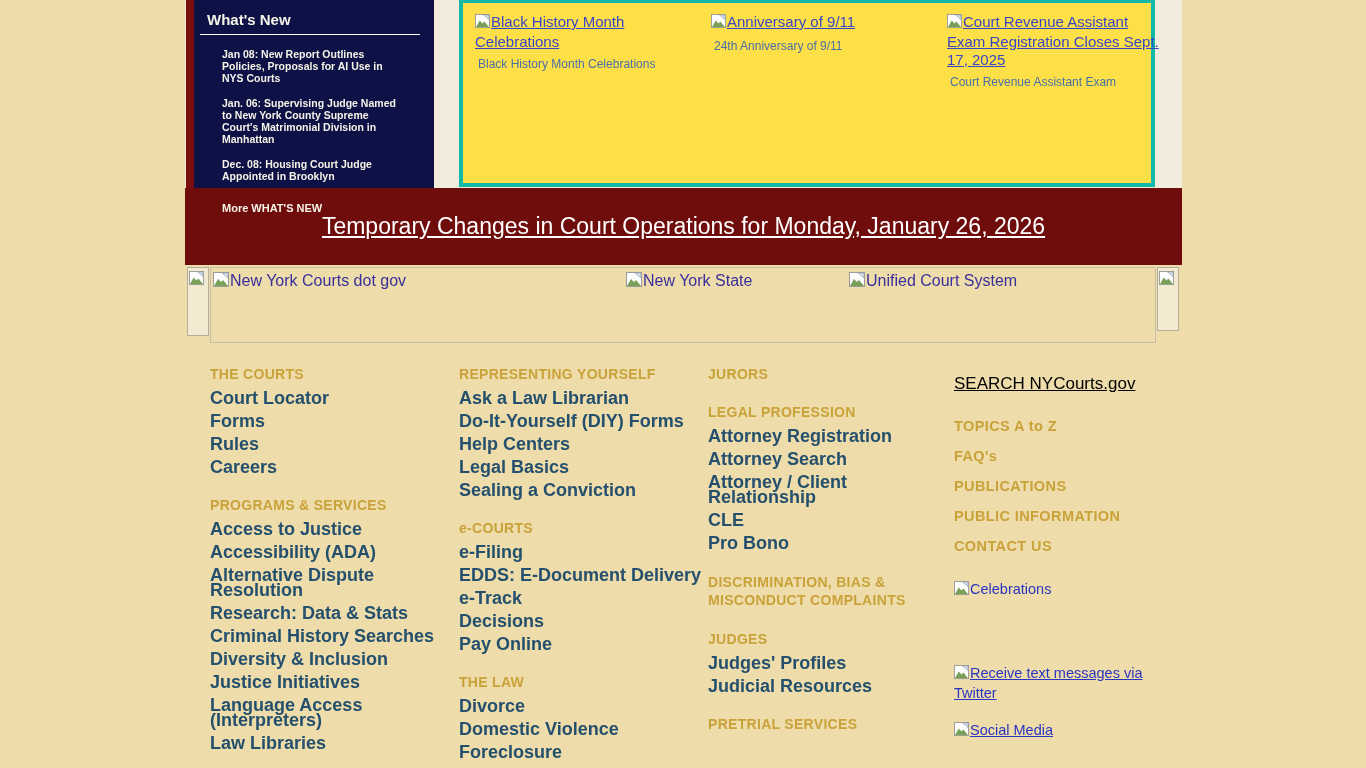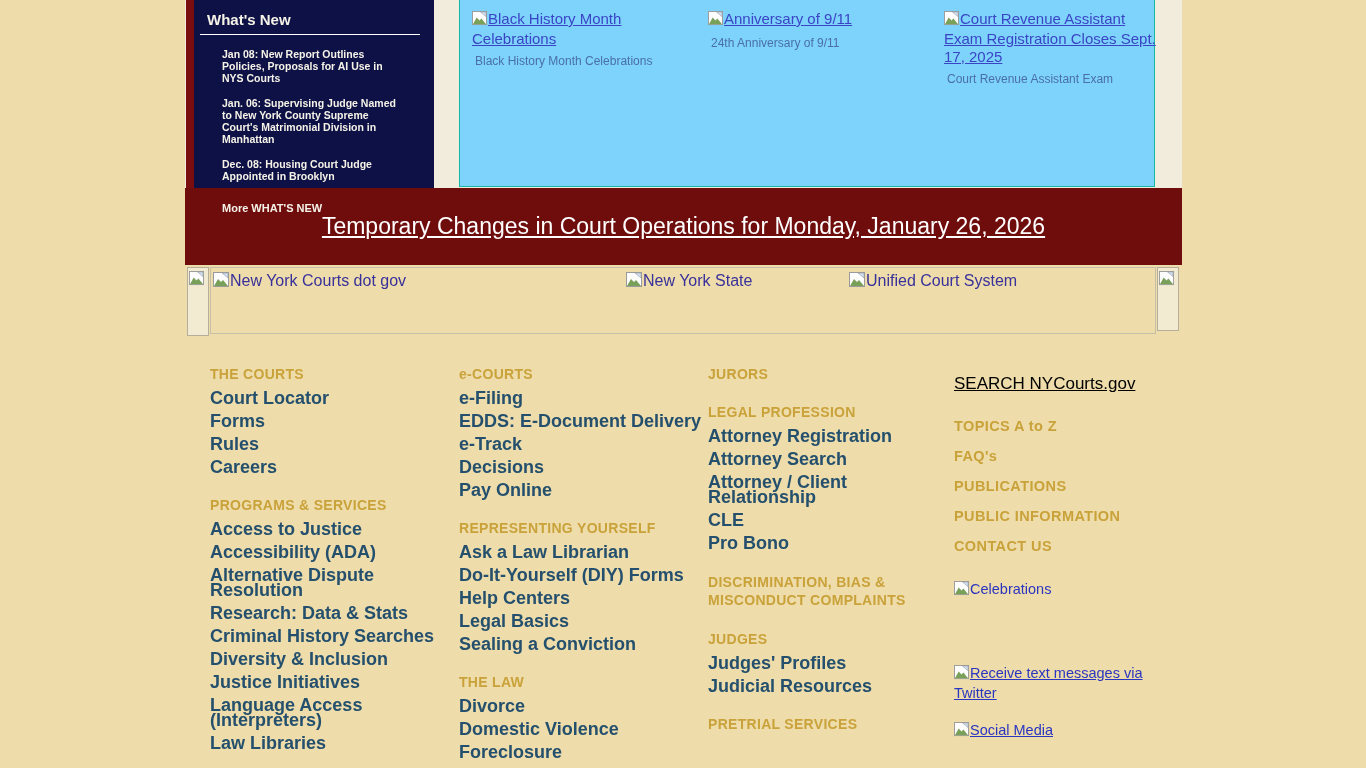--- a/index.html
+++ b/index.html
@@ -12,39 +12,39 @@
 
   
   .top-row { position:relative; height:188px; background:#f1ecdb; }
   .red-bar { position:absolute; left:1px; top:0; width:8px; height:188px; background:#7a0d0d; }
   .whats-new { position:absolute; left:9px; top:0; width:240px; height:188px; background:#0e1145; color:#f5f3e8; }
   .wn-title { font-size:15px; font-weight:bold; margin:11px 14px 6px 13px; }
   .wn-rule { border:none; border-top:1px solid #ffffff; margin:0 14px 13px 6px; }
   .wn-item { margin:0 30px 13px 28px; font-size:10.5px; font-weight:bold; line-height:12px; cursor:pointer; }
   .wn-more { margin:20px 28px 0 28px; font-size:11px; font-weight:bold; cursor:pointer; }
 
-  .white-box { position:absolute; left:274px; top:-1px; width:696px; height:188px; background:#7dd3fc; border:1px solid #14b8a6; }
+  .white-box { position:absolute; left:274px; top:-1px; width:696px; height:188px; background:#fde047; border:4px solid #14b8a6; }
   .feature { position:absolute; top:10px; width:210px; }
   .feature.f1 { left:12px; }
   .feature.f2 { left:248px; }
   .feature.f3 { left:484px; width:213px; }
   .img-link { font-size:15px; line-height:18px; color:#3a45c5; text-decoration:underline; cursor:pointer; }
   .bi { display:inline-block; vertical-align:-2px; margin-right:1px; }
   .caption { margin:6px 0 0 3px; font-size:12px; color:#4a6fa8; cursor:pointer; }
 
   
   .alert-banner { height:77px; background:#6f0c0c; display:flex; align-items:center; justify-content:center; }
   .alert-link { color:#ffffff; font-size:23px; text-decoration:underline; cursor:pointer; }
 
   
   .logo-strip { position:relative; height:81px; }
   .ph-small { position:absolute; top:2px; width:22px; height:69px; border:1px solid #b5ae9a; background:#f3ead2; padding:2px 1px; }
   .ph-small.left { left:2px; }
   .ph-small.right { left:972px; height:64px; }
-  .ph-wide { position:absolute; left:25px; top:2px; width:946px; height:67px; border:1px solid #c6bfa8; }
+  .ph-wide { position:absolute; left:25px; top:2px; width:946px; height:76px; border:1px solid #c6bfa8; }
   .logo-item { position:absolute; top:4px; font-size:16px; color:#38309b; white-space:nowrap; cursor:pointer; }
   .logo-item.l0 { left:2px; }
   .logo-item.l1 { left:415px; }
   .logo-item.l2 { left:638px; }
 
   
   .footer { display:grid; grid-template-columns:249px 249px 246px 228px; padding:20px 0 0 25px; }
   .fsec { margin-bottom:22px; }
   .fh { color:#c9a23a; font-size:14px; font-weight:bold; line-height:16px; margin-bottom:9px; letter-spacing:0.3px; cursor:pointer; }
   .fh.wrap { max-width:205px; line-height:18px; }
@@ -156,34 +156,34 @@
           <div class="fl">Criminal History Searches</div>
           <div class="fl">Diversity &amp; Inclusion</div>
           <div class="fl">Justice Initiatives</div>
           <div class="fl">Language Access (Interpreters)</div>
           <div class="fl">Law Libraries</div>
         </div>
       </div>
 
       <div class="fcol">
         <div class="fsec">
+          <div class="fh">REPRESENTING YOURSELF</div>
+          <div class="fl">Ask a Law Librarian</div>
+          <div class="fl">Do-It-Yourself (DIY) Forms</div>
+          <div class="fl">Help Centers</div>
+          <div class="fl">Legal Basics</div>
+          <div class="fl">Sealing a Conviction</div>
+        </div>
+        <div class="fsec">
           <div class="fh">e-COURTS</div>
           <div class="fl">e-Filing</div>
           <div class="fl">EDDS: E-Document Delivery</div>
           <div class="fl">e-Track</div>
           <div class="fl">Decisions</div>
           <div class="fl">Pay Online</div>
-        </div>
-        <div class="fsec">
-          <div class="fh">REPRESENTING YOURSELF</div>
-          <div class="fl">Ask a Law Librarian</div>
-          <div class="fl">Do-It-Yourself (DIY) Forms</div>
-          <div class="fl">Help Centers</div>
-          <div class="fl">Legal Basics</div>
-          <div class="fl">Sealing a Conviction</div>
         </div>
         <div class="fsec">
           <div class="fh">THE LAW</div>
           <div class="fl">Divorce</div>
           <div class="fl">Domestic Violence</div>
           <div class="fl">Foreclosure</div>
         </div>
       </div>
 
       <div class="fcol">

